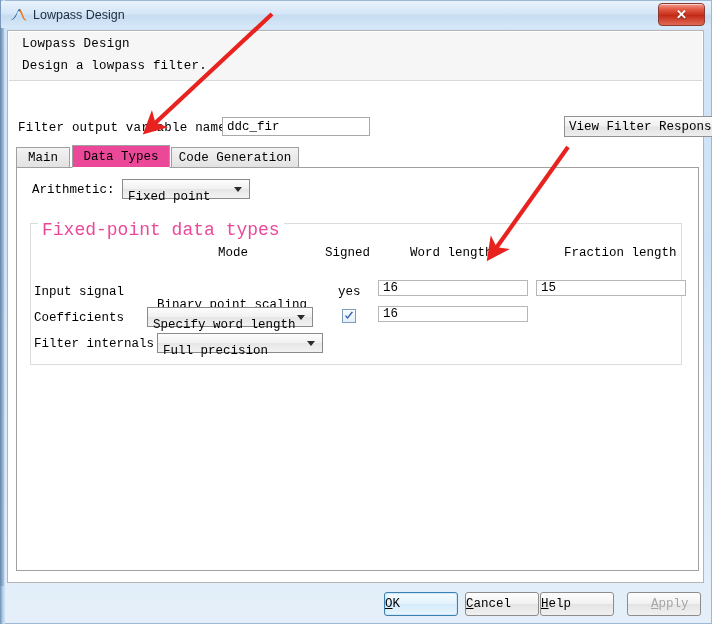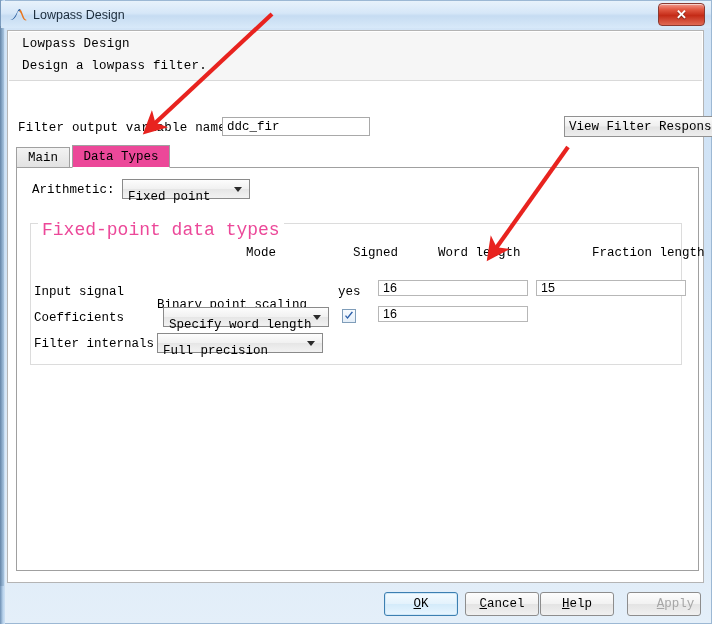--- a/index.html
+++ b/index.html
@@ -250,21 +250,20 @@
     padding: 0 4px;
     font-size: 18px;
     color: #ec4899;
   }
 
   .col-head {
     position: absolute;
     font-size: 12.5px;
     color: #000;
     white-space: nowrap;
-    margin-left: 28px;
   }
   .ch-mode     { left: 210px; top: 215px; }
   .ch-signed   { left: 317px; top: 215px; }
   .ch-wordlen  { left: 402px; top: 215px; }
   .ch-fraclen  { left: 556px; top: 215px; }
 
   .row-label {
     position: absolute;
     font-size: 12.5px;
     color: #000;
@@ -278,40 +277,40 @@
     position: absolute;
     left: 149px; top: 254px;
     font-size: 12.5px;
     white-space: nowrap;
   }
   .signed-static {
     position: absolute;
     left: 330px; top: 254px;
     font-size: 12.5px;
   }
-  .combo-coef   { left: 155px; top: 276px; width: 166px; }
+  .combo-coef   { left: 139px; top: 276px; width: 166px; }
   .combo-intern { left: 149px; top: 302px; width: 166px; }
 
   .checkbox {
     position: absolute;
     left: 334px; top: 278px;
     width: 14px; height: 14px;
     box-sizing: border-box;
     border: 1px solid #7f9db9;
     background: linear-gradient(to bottom, #f6fbff, #e4eef8);
     cursor: default;
   }
   .checkbox svg { display: block; }
 
   .numfield {
     position: absolute;
     box-sizing: border-box;
     border: 1px solid #b7b7b7;
     background: #ffffff;
-    font-family: Liberation Sans, sans-serif;
+    font-family: Liberation Mono, monospace;
     font-size: 12.5px;
     padding: 0 4px;
     height: 16px;
     color: #000;
     outline: none;
   }
   .nf-in-word  { left: 370px; top: 249px; width: 150px; }
   .nf-in-frac  { left: 528px; top: 249px; width: 150px; }
   .nf-cf-word  { left: 370px; top: 275px; width: 150px; }
 
@@ -324,21 +323,20 @@
   .dlg-btn {
     position: absolute;
     top: 6px;
     height: 24px;
     box-sizing: border-box;
     border: 1px solid #8d8d8d;
     border-radius: 3px;
     background: linear-gradient(to bottom, #fdfdfd, #f2f2f2 48%, #e4e4e4 52%, #f0f0f0);
     display: flex;
     align-items: center;
-    justify-content: center;
     font-family: "Liberation Mono", monospace;
     font-size: 12.5px;
     color: #000;
     cursor: default;
     white-space: nowrap;
   }
   .dlg-btn.default {
     border: 1px solid #3c7fb1;
     box-shadow: inset 0 0 0 1px #cfe7f7;
     background: linear-gradient(to bottom, #f4fbff, #e4f2fc 48%, #d4ebfa 52%, #e8f5ff);
@@ -394,20 +392,23 @@
       <span>View Filter Response</span>
     </div>
 
     <div class="tabstrip">
       <div class="tab tab-main">
         <span>Main</span>
       </div>
       <div class="tab tab-data active">
         <span>Data Types</span>
       </div>
+      <div class="tab tab-code">
+        <span>Code Generation</span>
+      </div>
     </div>
 
     <div class="tab-panel"></div>
 
     <div class="arith-label" style="left:24px; top:152px; z-index:5;">Arithmetic:</div>
     <div class="combo combo-arith" style="left:114px; top:148px; z-index:5;">
       <span class="combo-text">Fixed point</span>
       <span class="combo-arrow"></span>
     </div>
 

